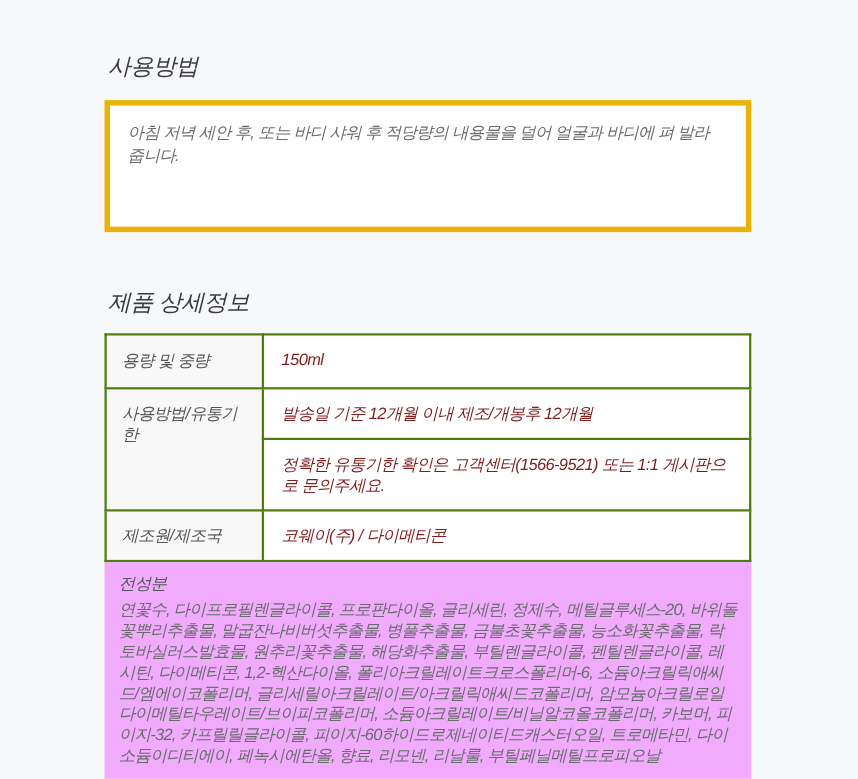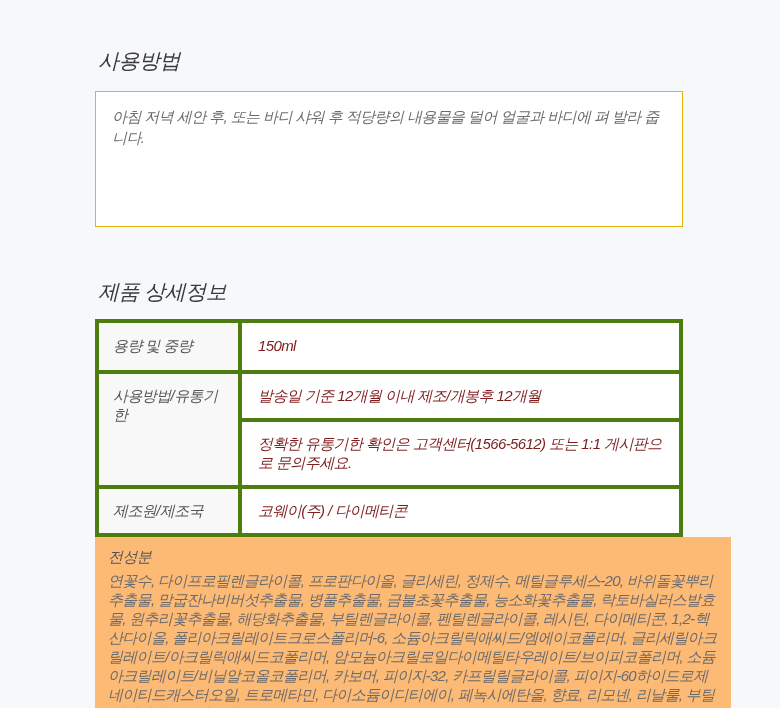--- a/index.html
+++ b/index.html
@@ -20,58 +20,58 @@
     font-size: 21px;
     font-weight: 500;
     color: #3a3a3c;
     letter-spacing: -0.5px;
     margin: 0 0 0 3px;
     line-height: 30px;
   }
   .usage-box {
     margin-top: 15px;
     width: 588px;
-    height: 136px;
+    height: 120px;
     background: #ffffff;
-    border: 1px solid #eab308;
+    border: 5px solid #eab308;
     padding: 14px 16px;
     font-size: 15px;
     line-height: 21px;
     color: #6b6b6e;
     letter-spacing: -0.6px;
   }
   .detail-section { margin-top: 50px; }
   .spec-table {
     margin-top: 12px;
     width: 588px;
     border-collapse: collapse;
     font-size: 15px;
     letter-spacing: -0.6px;
   }
   .spec-table th, .spec-table td {
-    border: 4px solid #4d7c0f;
+    border: 2px solid #4d7c0f;
     text-align: left;
     vertical-align: top;
   }
   .spec-table th {
     width: 143px;
     background: #f8f8f9;
     font-weight: normal;
     color: #55555a;
     padding: 13px 14px 12px 14px;
   }
   .spec-table td {
     background: #ffffff;
     color: #7f1d1d;
     padding: 13px 16px 12px 16px;
   }
   .spec-table tr.row-tall th, .spec-table tr.row-tall td { padding-top: 14px; padding-bottom: 14px; }
   .ingredients {
-    width: 636px;
-    background: #fdba74;
+    width: 588px;
+    background: #f0abfc;
     padding: 9px 13px 12px 13px;
   }
   .ing-label {
     font-size: 15px;
     color: #55555a;
     font-weight: 500;
     letter-spacing: -0.6px;
     line-height: 22px;
     margin-bottom: 3px;
   }
@@ -102,21 +102,21 @@
       <tbody>
         <tr class="row-tall">
           <th>용량 및 중량</th>
           <td>150ml</td>
         </tr>
         <tr>
           <th rowspan="2">사용방법/유통기한</th>
           <td>발송일 기준 12개월 이내 제조/개봉후 12개월</td>
         </tr>
         <tr>
-          <td>정확한 유통기한 확인은 고객센터(1566-5612) 또는 1:1 게시판으로 문의주세요.</td>
+          <td>정확한 유통기한 확인은 고객센터(1566-9521) 또는 1:1 게시판으로 문의주세요.</td>
         </tr>
         <tr>
           <th>제조원/제조국</th>
           <td>코웨이(주) / 다이메티콘</td>
         </tr>
       </tbody>
     </table>
 
     <div class="ingredients">
       <div class="ing-label">전성분</div>

